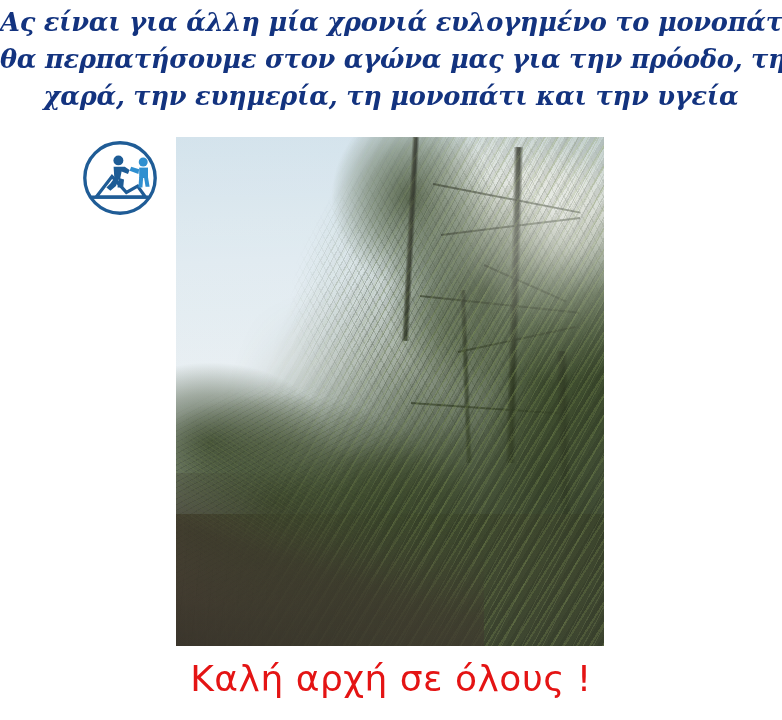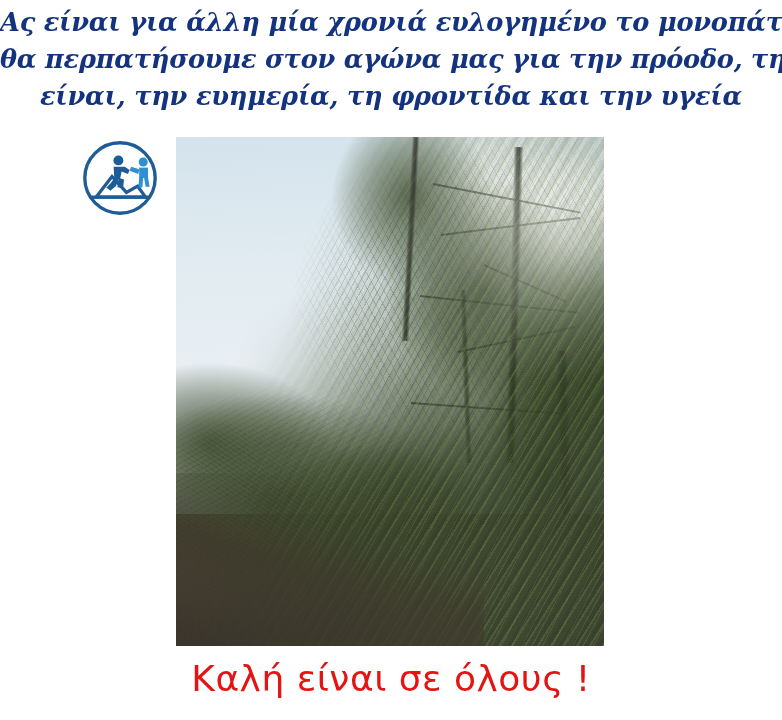--- a/index.html
+++ b/index.html
@@ -197,21 +197,21 @@
     letter-spacing: 0.5px;
     white-space: nowrap;
   }
 </style>
 </head>
 <body>
 
 <div class="headline">
   <span class="hl-line l1">Ας είναι για άλλη μία χρονιά ευλογημένο το μονοπάτι που</span>
   <span class="hl-line l2">θα περπατήσουμε στον αγώνα μας για την πρόοδο, την</span>
-  <span class="hl-line l3">είναι, την ευημερία, τη φροντίδα και την υγεία</span>
+  <span class="hl-line l3">χαρά, την ευημερία, τη μονοπάτι και την υγεία</span>
 </div>
 
 <div class="logo">
   <svg viewBox="0 0 100 100" xmlns="http://www.w3.org/2000/svg" aria-hidden="true">
 
     <circle cx="50" cy="50" r="44" fill="none" stroke="#1f5c96" stroke-width="4.2"></circle>
 
     <path d="M20 74 L40 48 L58 68 L72 60 L82 74 Z" fill="none" stroke="#1f5c96" stroke-width="4"></path>
     <path d="M14 74 L86 74" stroke="#1f5c96" stroke-width="4" fill="none"></path>
 
@@ -254,13 +254,13 @@
   <div class="ph-road-base"></div>
   <div class="ph-road-ruts"></div>
   <div class="layer ph-shrub"></div>
   <div class="layer ph-shrub-tex"></div>
   <div class="layer ph-slope"></div>
   <div class="layer ph-slope-blur"></div>
   <div class="ph-bank"></div>
   <div class="layer ph-haze"></div>
 </div>
 
-<div class="caption">Καλή είναι σε όλους !</div>
+<div class="caption">Καλή αρχή σε όλους !</div>
 
 </body></html>

